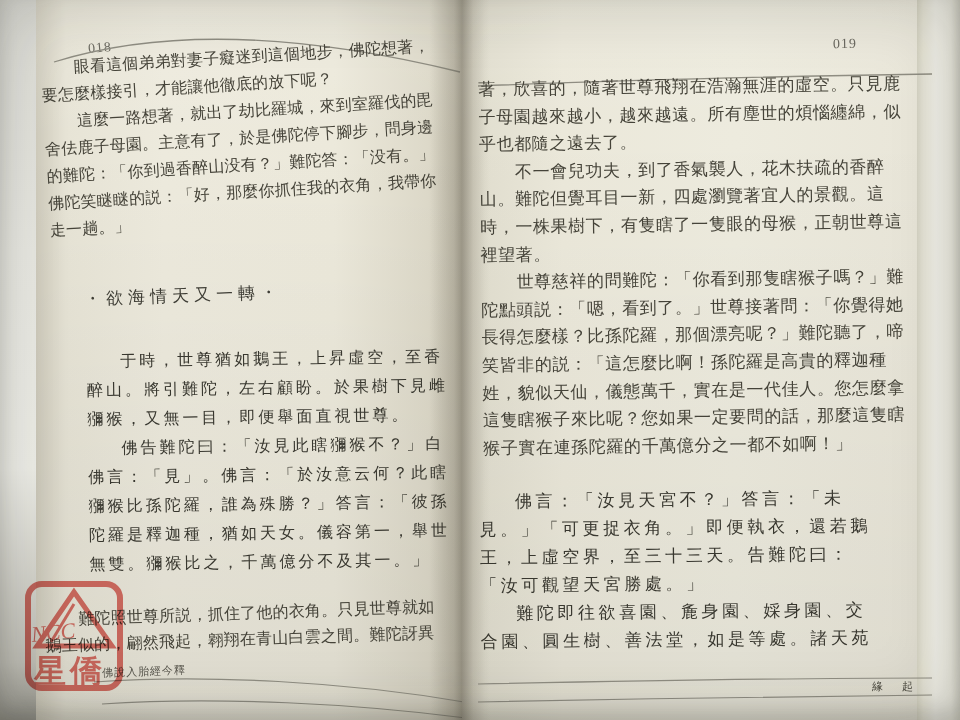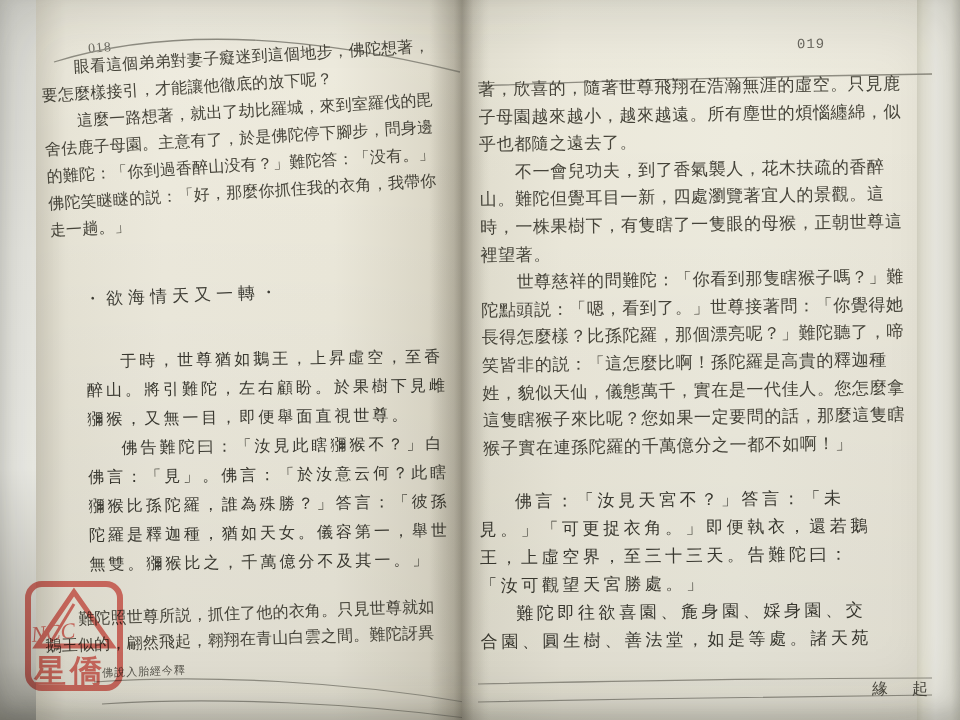--- a/index.html
+++ b/index.html
@@ -53,21 +53,21 @@
   .verse-l{left:88px; top:344px; width:372px; font-size:16px; line-height:29px;
           letter-spacing:3px; transform:rotate(-0.8deg);}
   .closing-l{left:45px; top:600px; width:420px; font-size:16px; line-height:26px;
           letter-spacing:0.2px; transform:rotate(-2deg);}
   .body-r{left:478px; top:76px; width:458px; font-size:17px; line-height:27.6px;
           letter-spacing:0.6px; transform:rotate(-0.8deg); transform-origin:0 0;}
   .verse-r{left:480px; top:486px; width:448px; font-size:17px; line-height:28px;
           letter-spacing:3.6px; transform:rotate(-0.6deg);}
   .footer-title{position:absolute; left:102px; top:664px; font-size:11px; color:#55534a;
           letter-spacing:1px; transform:rotate(-2deg);}
-  .footer-chapter{position:absolute; left:872px; top:679px; font-size:16px; color:#4c4a41;
+  .footer-chapter{position:absolute; left:872px; top:679px; font-size:11px; color:#4c4a41;
           letter-spacing:4px;}
   
   .stamp{position:absolute; left:24px; top:580px; width:100px; height:112px;
          opacity:0.82; mix-blend-mode:multiply; pointer-events:none;}
 </style>
 </head>
 <body>
 
 <div id="photo">
 
@@ -111,21 +111,21 @@
   </div>
 
   <svg class="rule" style="left:88px; top:672px;" width="380" height="48" viewBox="0 0 380 48">
     <path d="M6 10 C 120 2, 260 10, 376 30" fill="none" stroke="#8f8d82" stroke-width="1.2"></path>
     <path d="M14 32 C 130 24, 270 32, 378 46" fill="none" stroke="#8f8d82" stroke-width="1.2"></path>
   </svg>
   <div class="footer-title">佛說入胎經今釋</div>
 
   <div class="page-right"></div>
 
-  <div class="pagenum" style="left:797px; top:36px; transform:rotate(-1deg);font-family:Liberation Mono, monospace;">019</div>
+  <div class="pagenum" style="left:833px; top:36px; transform:rotate(-1deg);">019</div>
 
   <svg class="rule" style="left:476px; top:68px;" width="458" height="24" viewBox="0 0 458 24">
     <path d="M2 18 C 150 12, 330 8, 456 6" fill="none" stroke="#8f8d82" stroke-width="1.3"></path>
   </svg>
 
   <div class="block body-r">
     <div class="ln">著，欣喜的，隨著世尊飛翔在浩瀚無涯的虛空。只見鹿</div>
     <div class="ln">子母園越來越小，越來越遠。所有塵世的煩惱纏綿，似</div>
     <div class="ln">乎也都隨之遠去了。</div>
     <div class="ln ind">不一會兒功夫，到了香氣襲人，花木扶疏的香醉</div>

